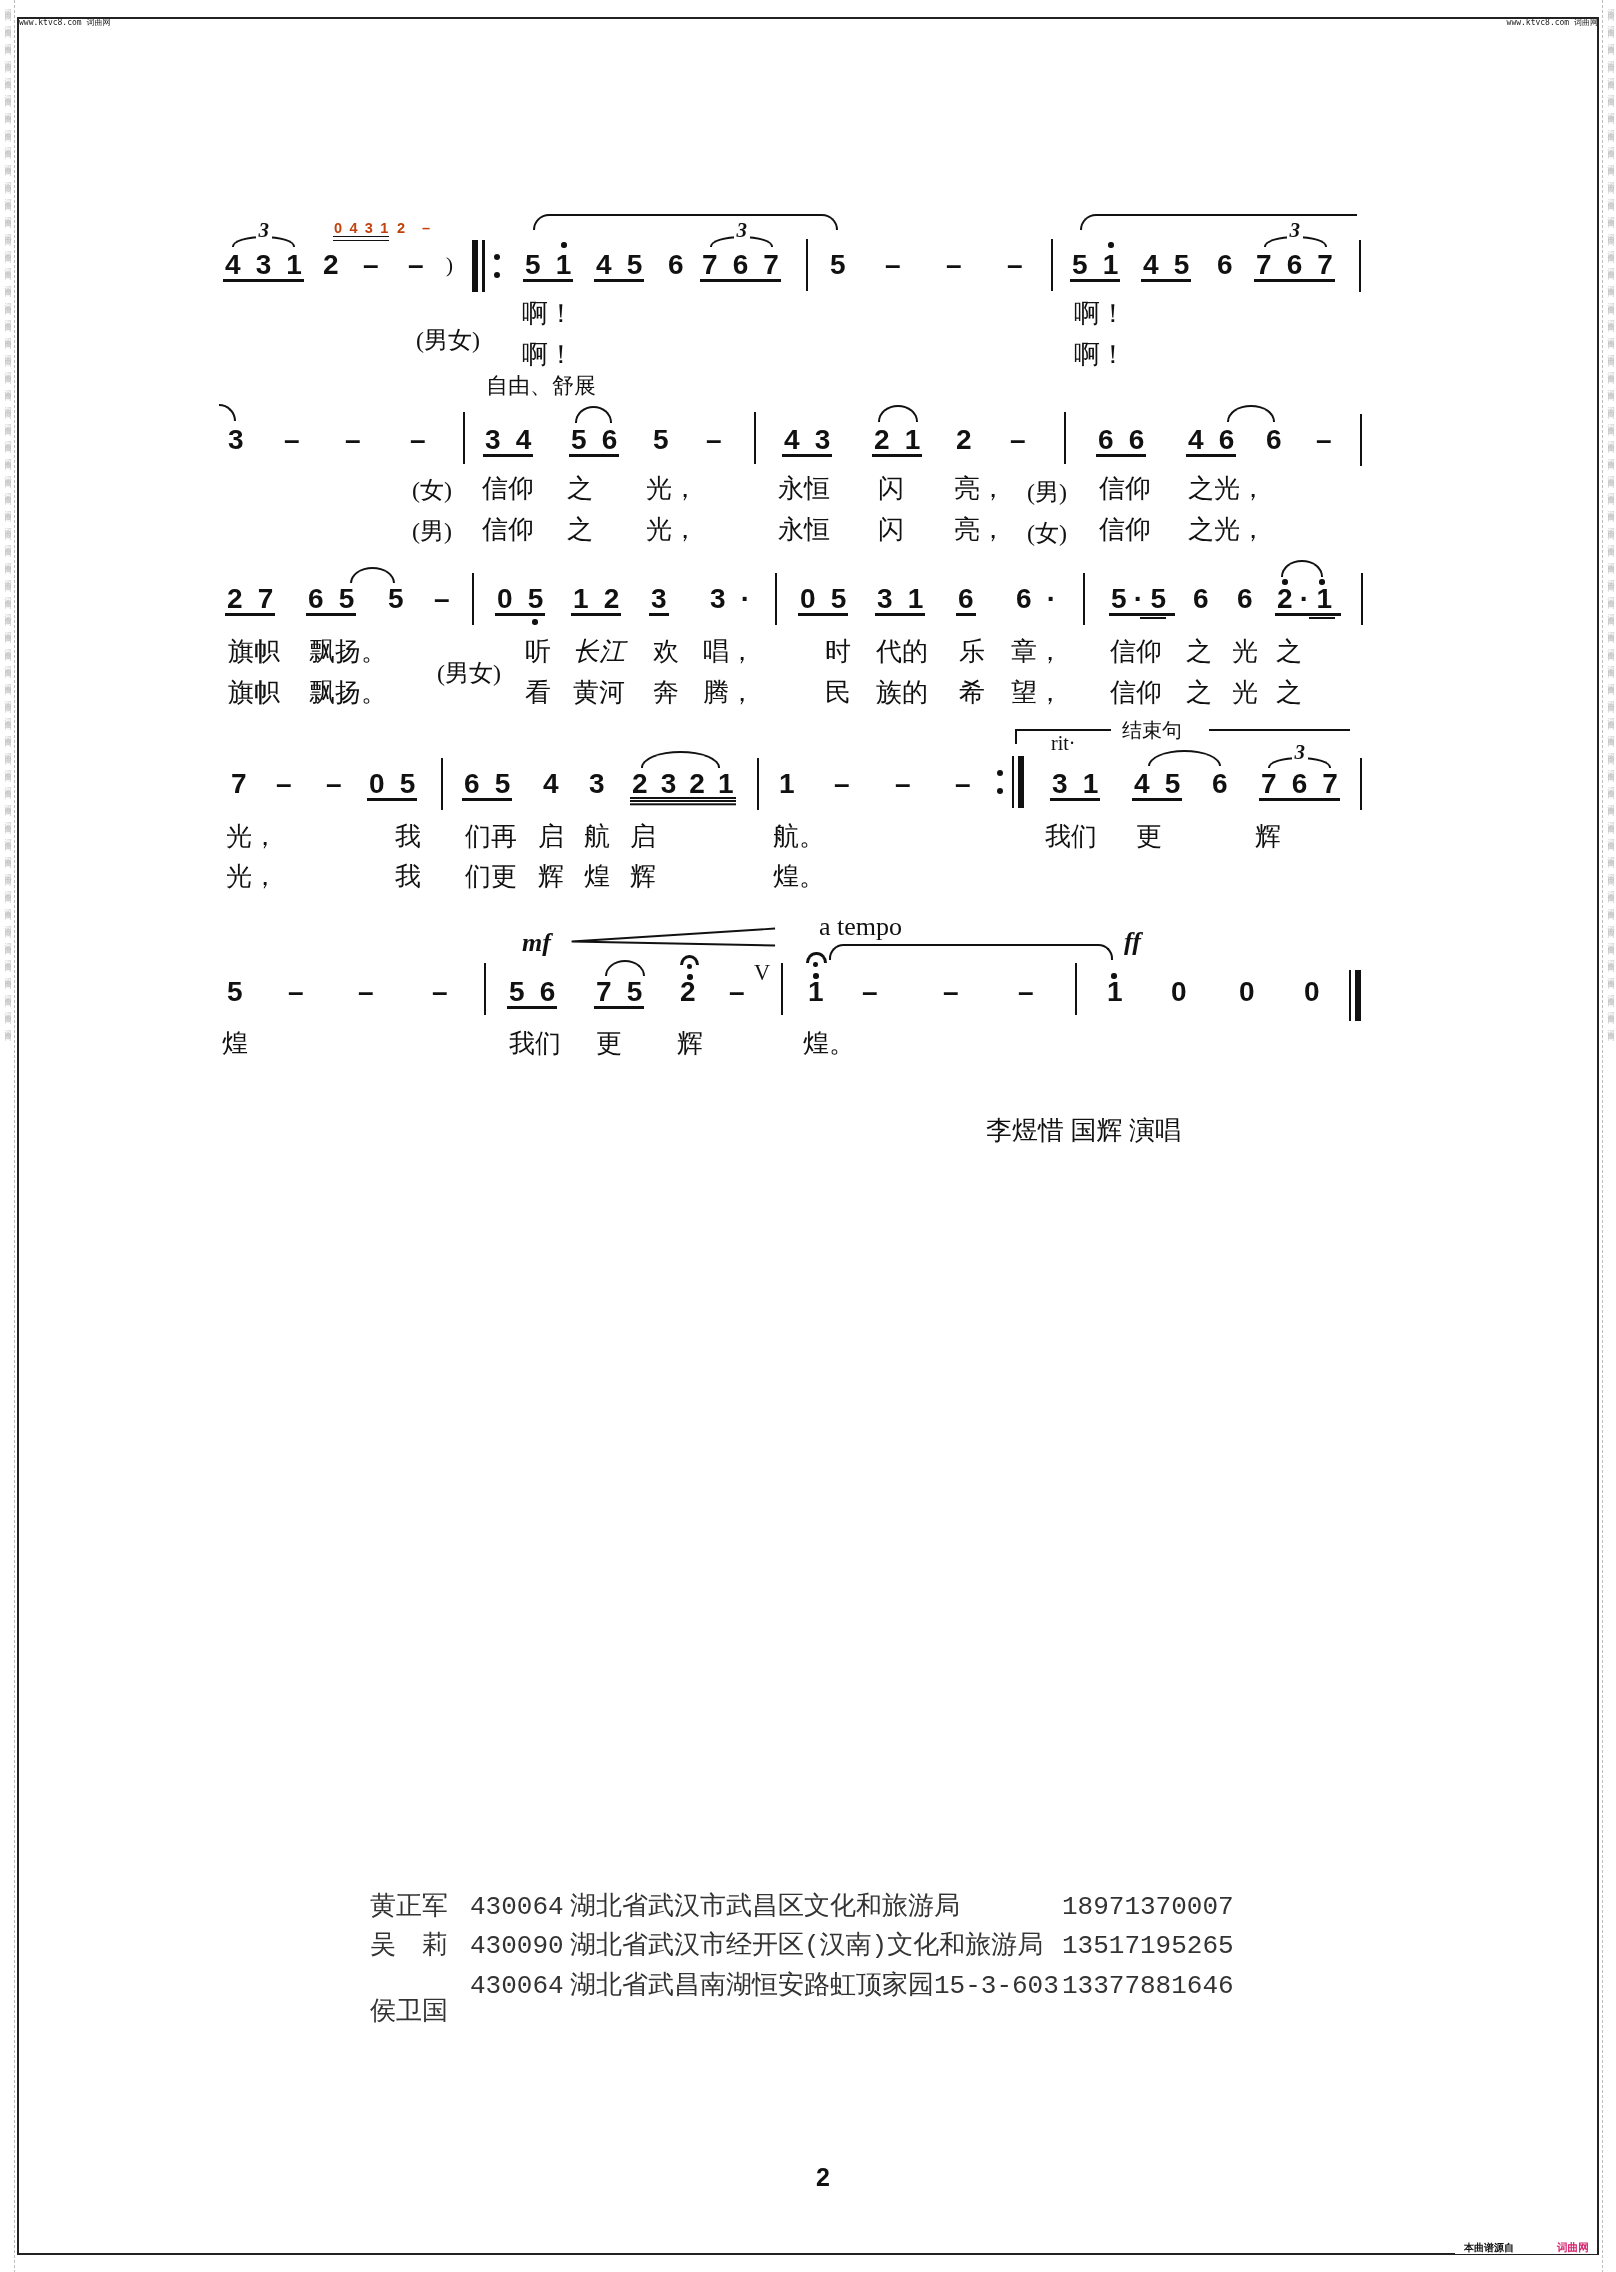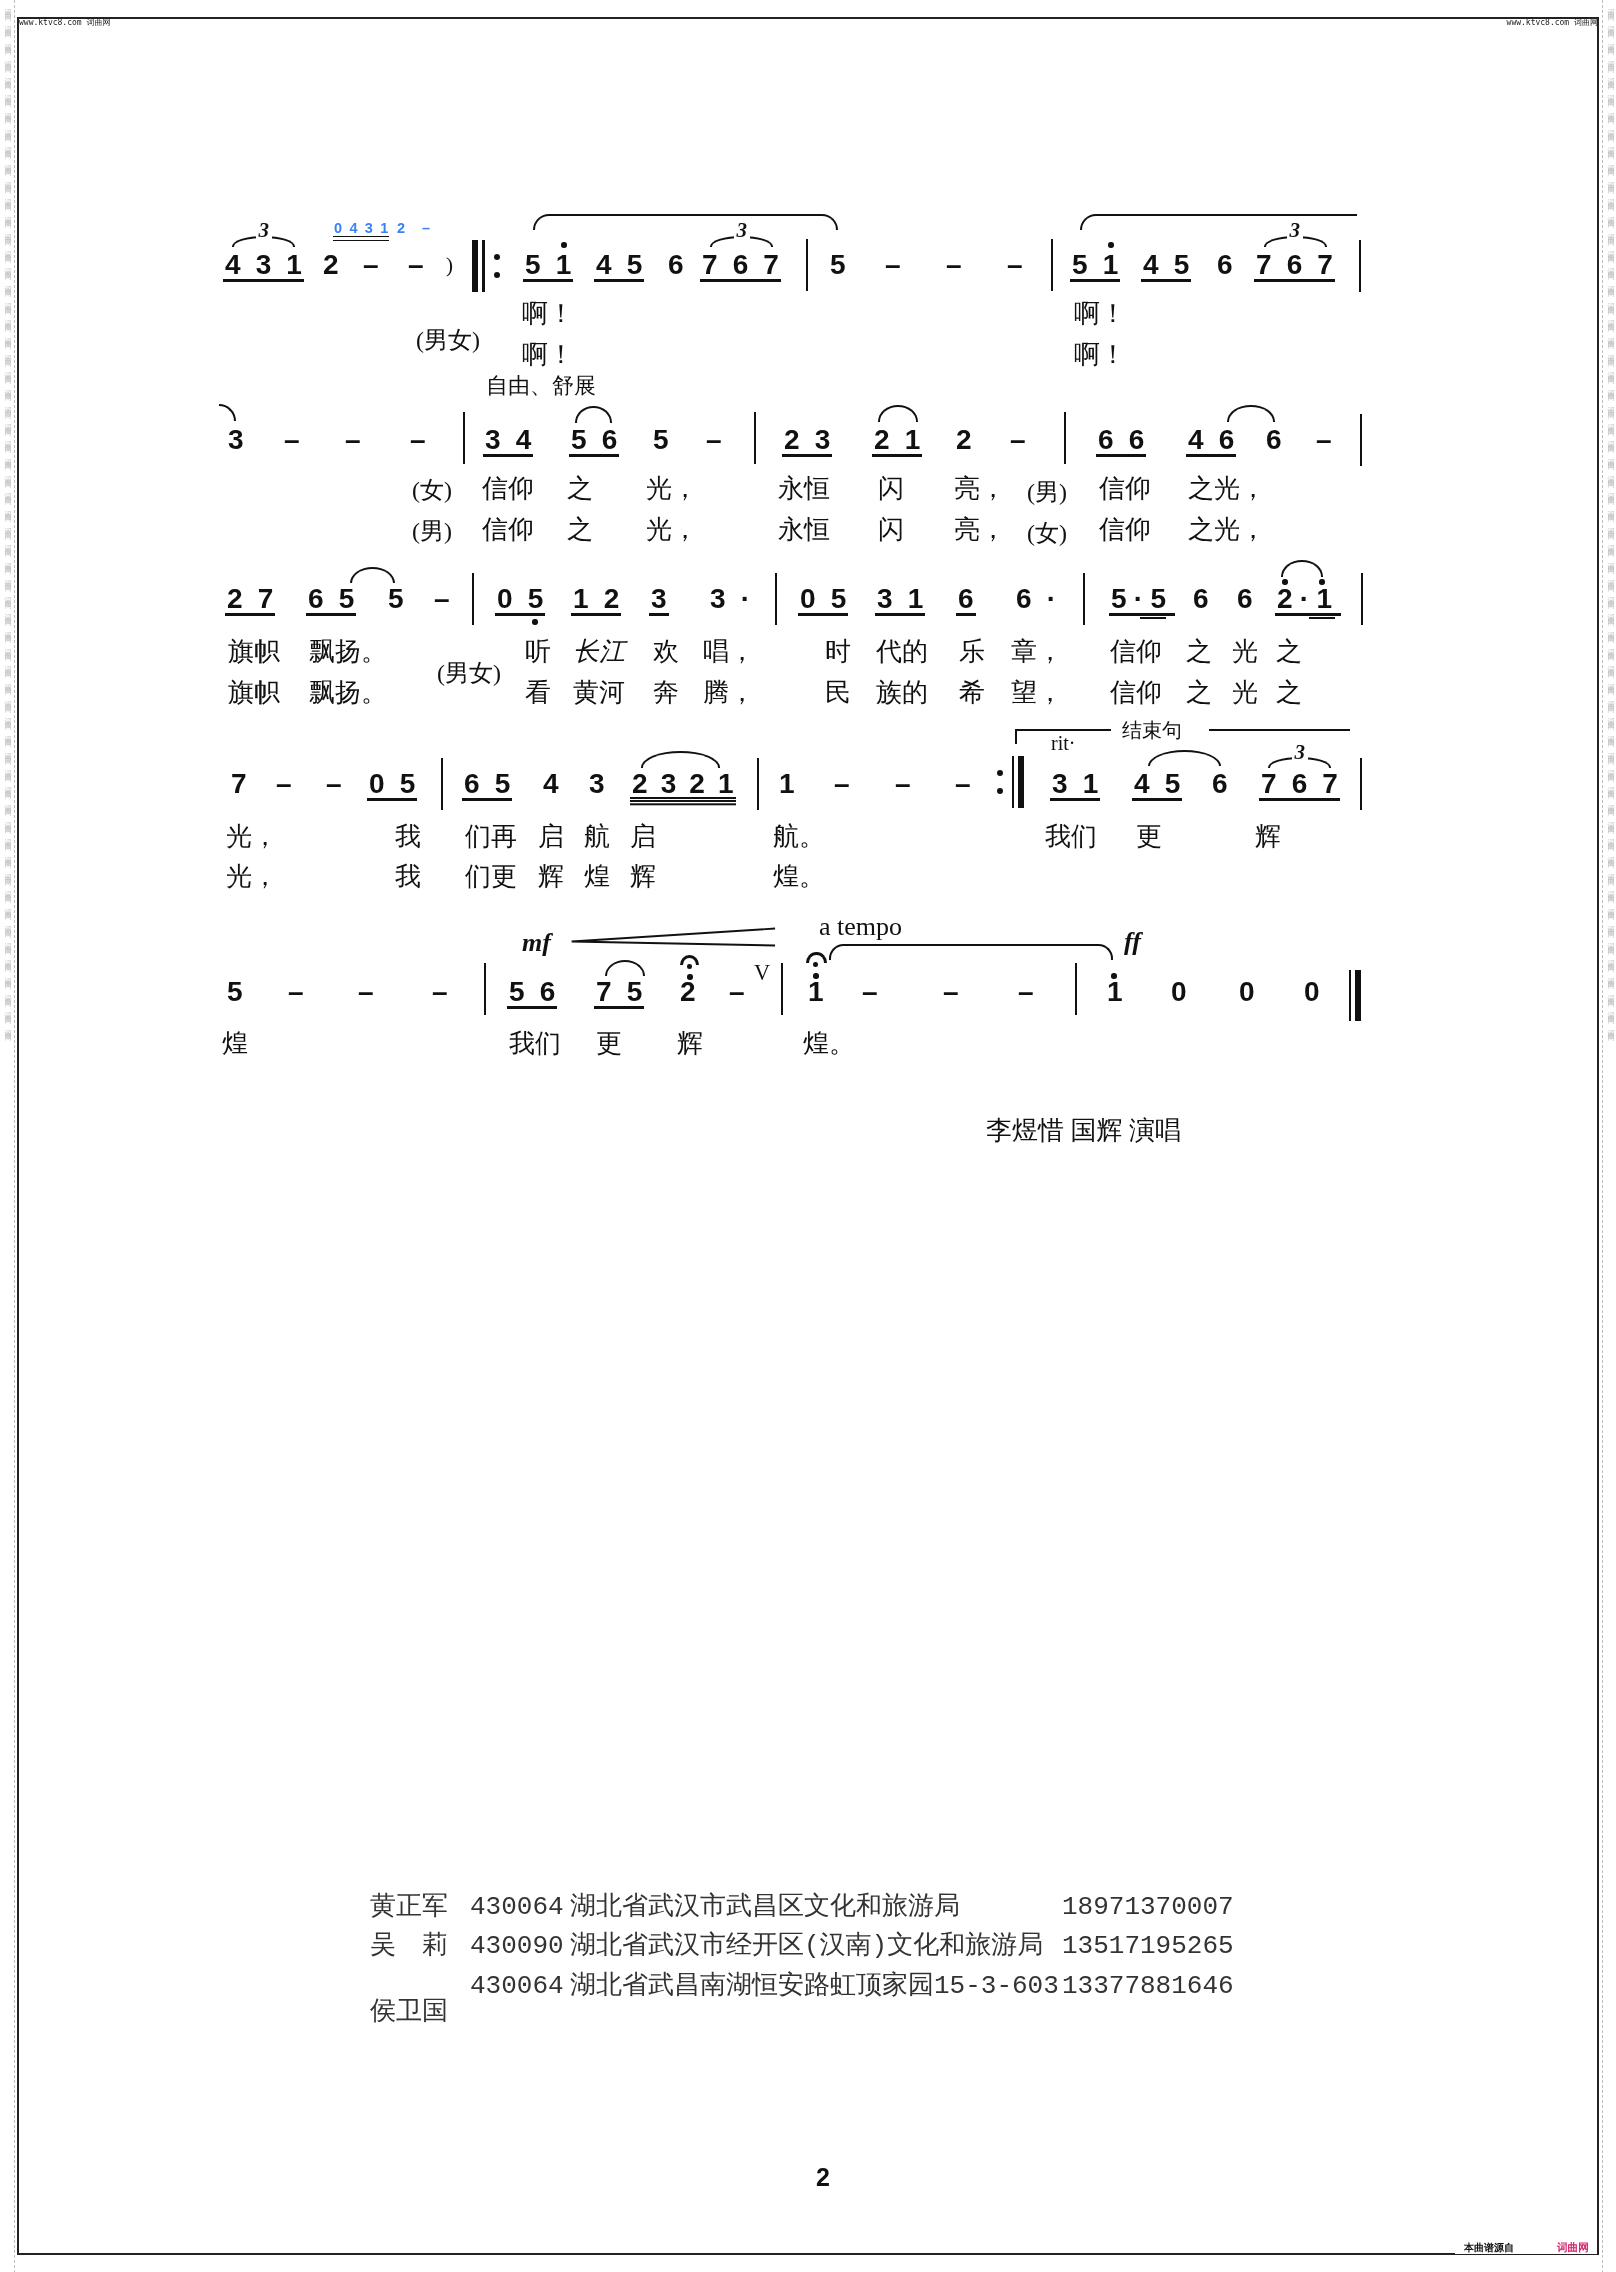--- a/index.html
+++ b/index.html
@@ -8,21 +8,21 @@
   .frame{position:absolute;left:16.5px;top:16.5px;width:1582px;height:2238px;border:2px solid #222;box-sizing:border-box;}
   .hdr{position:absolute;top:18px;font-family:"DejaVu Sans Mono",monospace;font-size:8px;line-height:9.2px;color:#222;white-space:pre;}
   .wm{position:absolute;top:2.6px;writing-mode:vertical-rl;font-family:"DejaVu Sans",sans-serif;font-size:7.3px;letter-spacing:2.5px;color:#c4c4c4;white-space:nowrap;line-height:10.6px;}
   .dash-line{position:absolute;top:0;height:2273px;border-left:0.7px dashed #bdbdbd;}
   
   .nt{position:absolute;font-family:"Liberation Sans",sans-serif;font-weight:bold;font-size:28px;line-height:28px;white-space:pre;word-spacing:7.3px;color:#111;}
   .u::after{content:"";position:absolute;left:-2px;right:-2px;top:28px;height:2.6px;background:#111;}
   .u3::after{top:27px;height:2px;}
   .u3::before{content:"";position:absolute;left:-2px;right:-2px;top:30px;height:2px;background:#111;box-shadow:0 3.3px 0 #111;}
   .ls{letter-spacing:7.3px;word-spacing:0;}
-  .ntS{position:absolute;font-family:"Liberation Sans",sans-serif;font-weight:bold;font-size:14.5px;line-height:14.5px;white-space:pre;word-spacing:3.3px;color:#3b82f6;text-align:center;}
+  .ntS{position:absolute;font-family:"Liberation Sans",sans-serif;font-weight:bold;font-size:14.5px;line-height:14.5px;white-space:pre;word-spacing:3.3px;color:#c2410c;text-align:center;}
   .us::after{content:"";position:absolute;left:-0.7px;right:-0.7px;top:15px;height:1.3px;background:#111;}
   .us::before{content:"";position:absolute;left:-0.7px;right:-0.7px;top:18.5px;height:1.3px;background:#111;}
   .bar{position:absolute;width:2px;background:#111;}
   .thick{position:absolute;width:6px;background:#111;}
   .dot{position:absolute;width:5.3px;height:5.3px;margin:-2.6px 0 0 -2.6px;border-radius:50%;background:#111;}
   .rdot{position:absolute;width:6.6px;height:6.6px;margin:-3.3px 0 0 -3.3px;border-radius:50%;background:#111;}
   .slur{position:absolute;box-sizing:border-box;border:2.3px solid #111;border-bottom:none;border-radius:50% 50% 0 0 / 100% 100% 0 0;}
   .ferm{position:absolute;box-sizing:border-box;border:3.3px solid #111;border-bottom:none;border-radius:50% 50% 0 0 / 100% 100% 0 0;}
   .phrase{position:absolute;box-sizing:border-box;border:2.6px solid #111;border-bottom:none;border-radius:17px 17px 0 0;}
   .trip{position:absolute;font-family:"Liberation Serif",serif;font-weight:bold;font-style:italic;font-size:21px;line-height:21px;background:#fff;padding:0 2.6px;}
@@ -116,21 +116,21 @@
     <span class="nt" style="left:410px;top:426px;">–</span>
     <div class="bar" style="left:463px;top:412px;height:52px;"></div>
 
     <span class="nt u" style="left:485px;top:426px;">3 4</span>
     <span class="nt u" style="left:571px;top:426px;">5 6</span>
     <div class="slur" style="left:575px;top:406px;width:37px;height:16.5px;"></div>
     <span class="nt" style="left:653px;top:426px;">5</span>
     <span class="nt" style="left:706px;top:426px;">–</span>
     <div class="bar" style="left:754px;top:412px;height:52px;"></div>
 
-    <span class="nt u" style="left:784px;top:426px;">2 3</span>
+    <span class="nt u" style="left:784px;top:426px;">4 3</span>
     <span class="nt u" style="left:874px;top:426px;">2 1</span>
     <div class="slur" style="left:878px;top:405px;width:40px;height:16.5px;"></div>
     <span class="nt" style="left:956px;top:426px;">2</span>
     <span class="nt" style="left:1010px;top:426px;">–</span>
     <div class="bar" style="left:1064px;top:412px;height:52px;"></div>
 
     <span class="nt u" style="left:1098px;top:426px;">6 6</span>
     <span class="nt u" style="left:1188px;top:426px;">4 6</span>
     <div class="slur" style="left:1227px;top:405px;width:48px;height:16.5px;"></div>
     <span class="nt" style="left:1266px;top:426px;">6</span>

